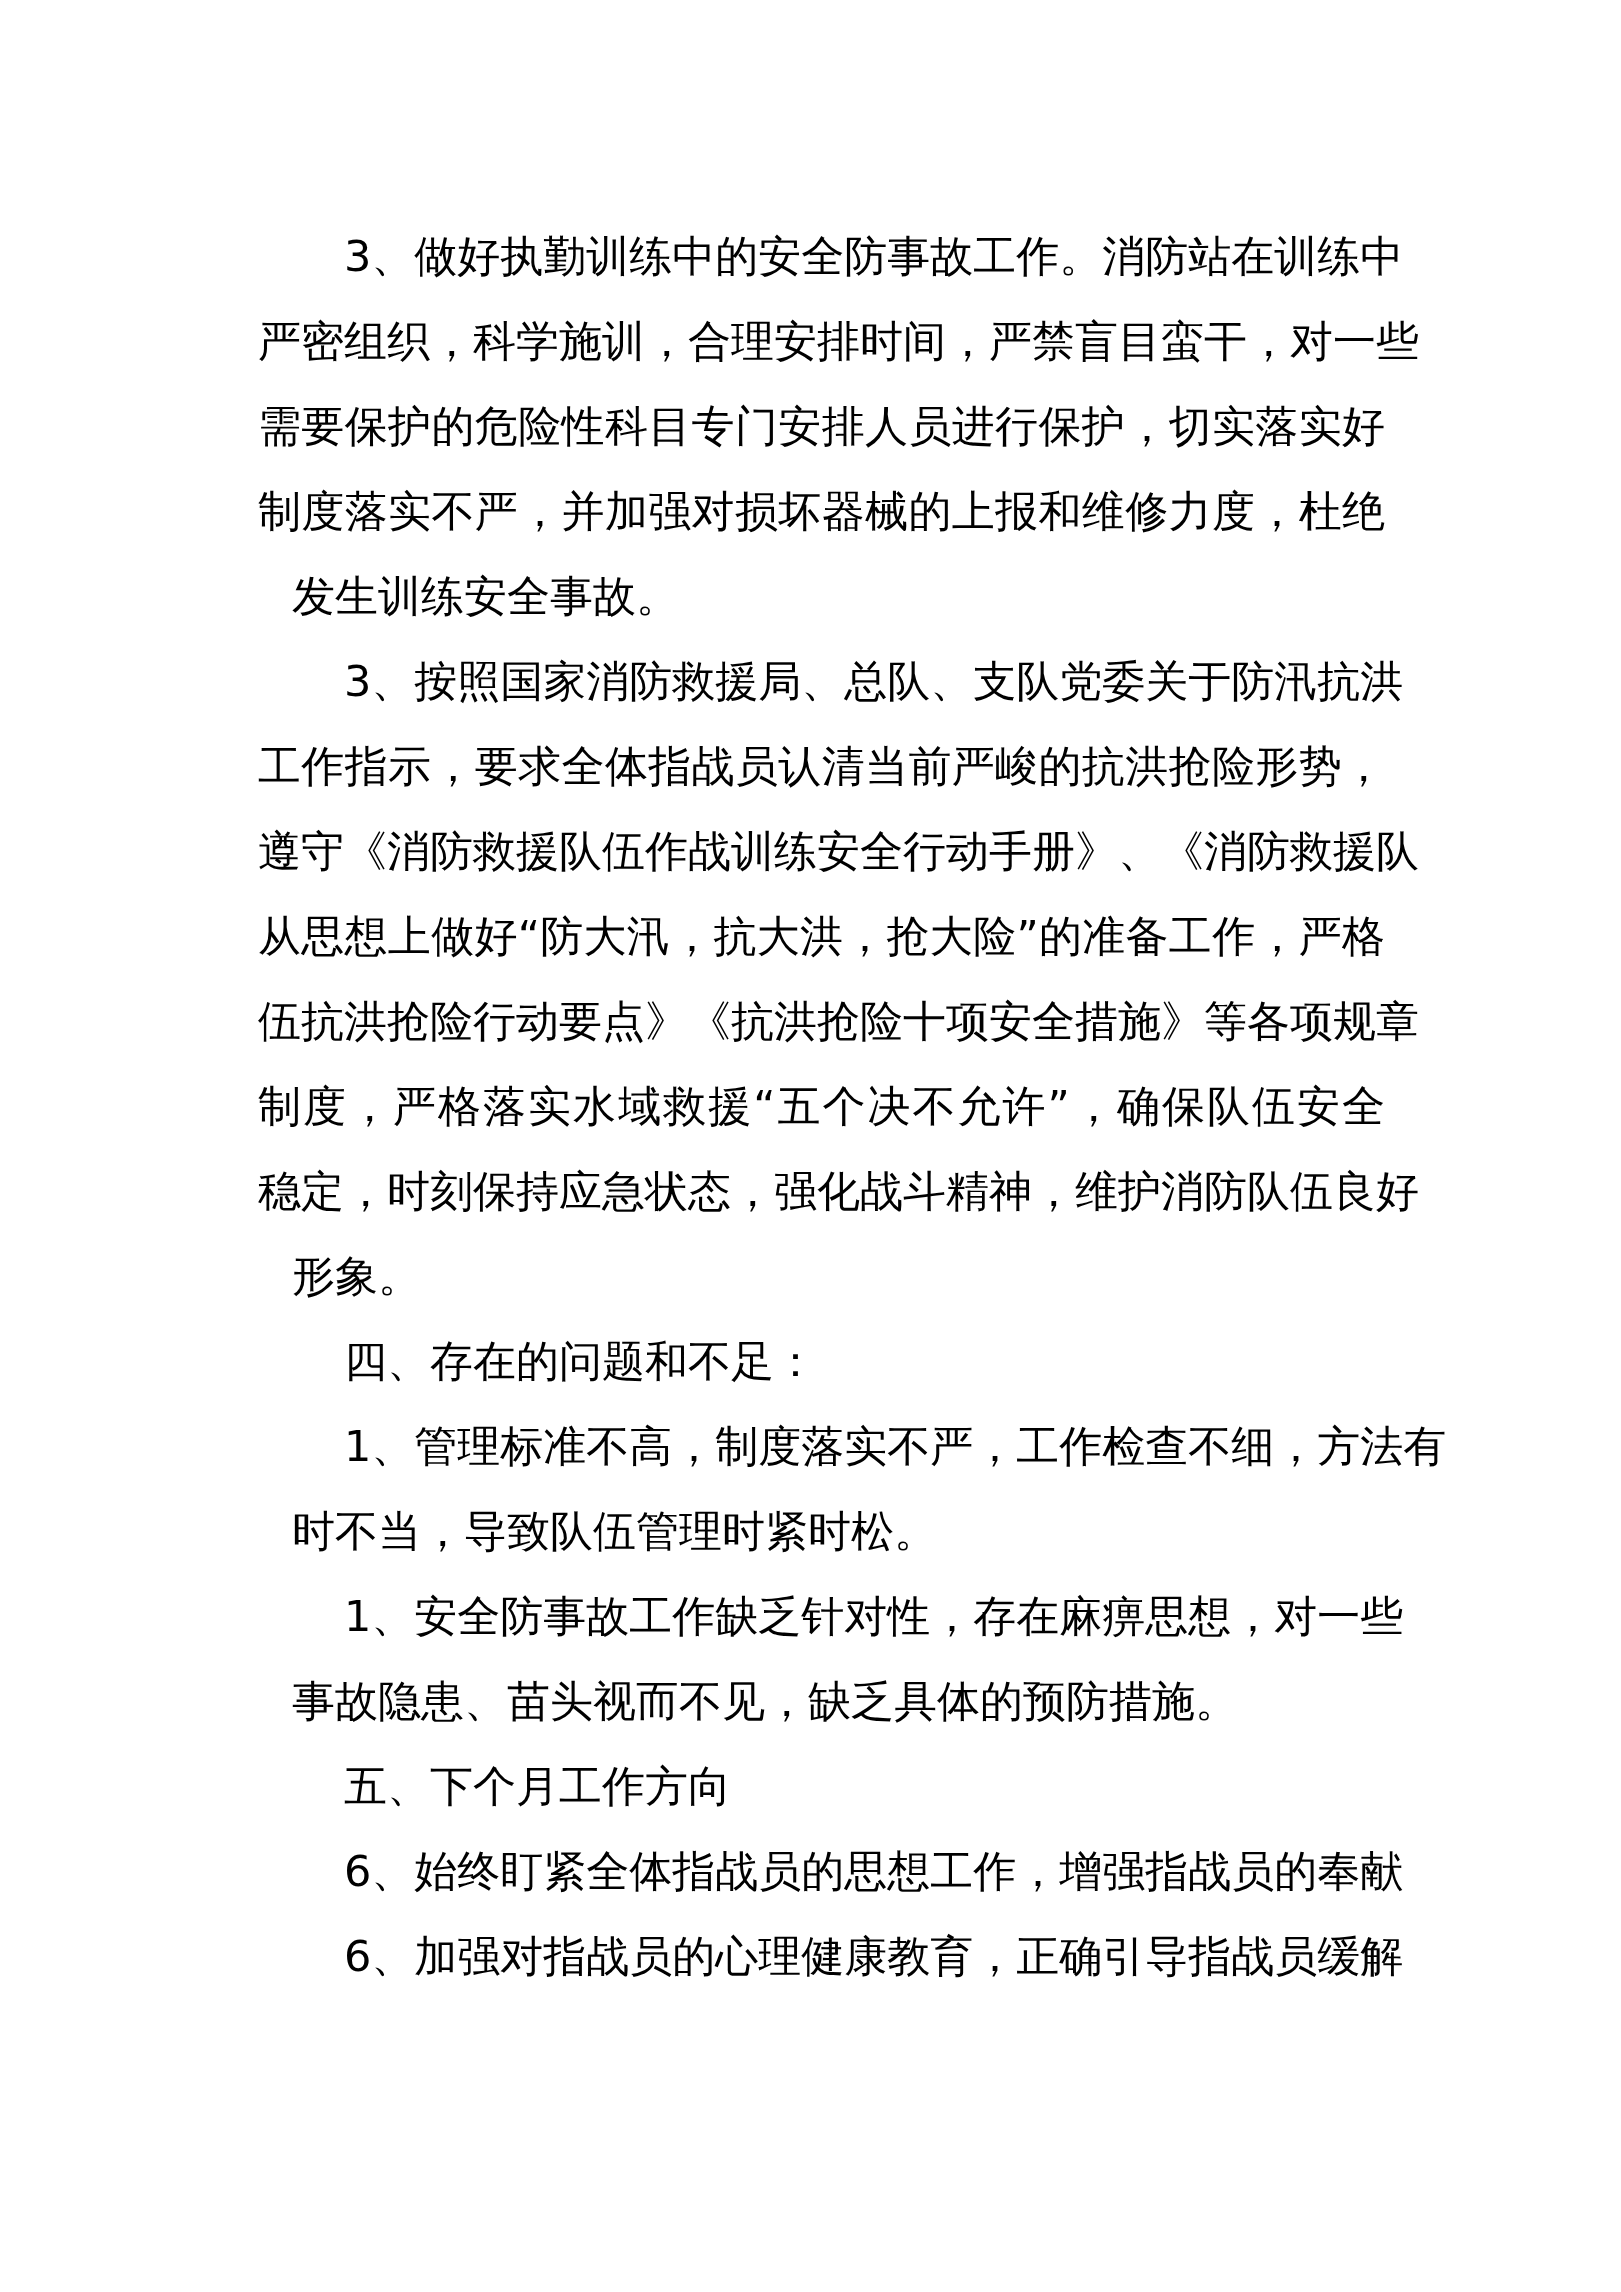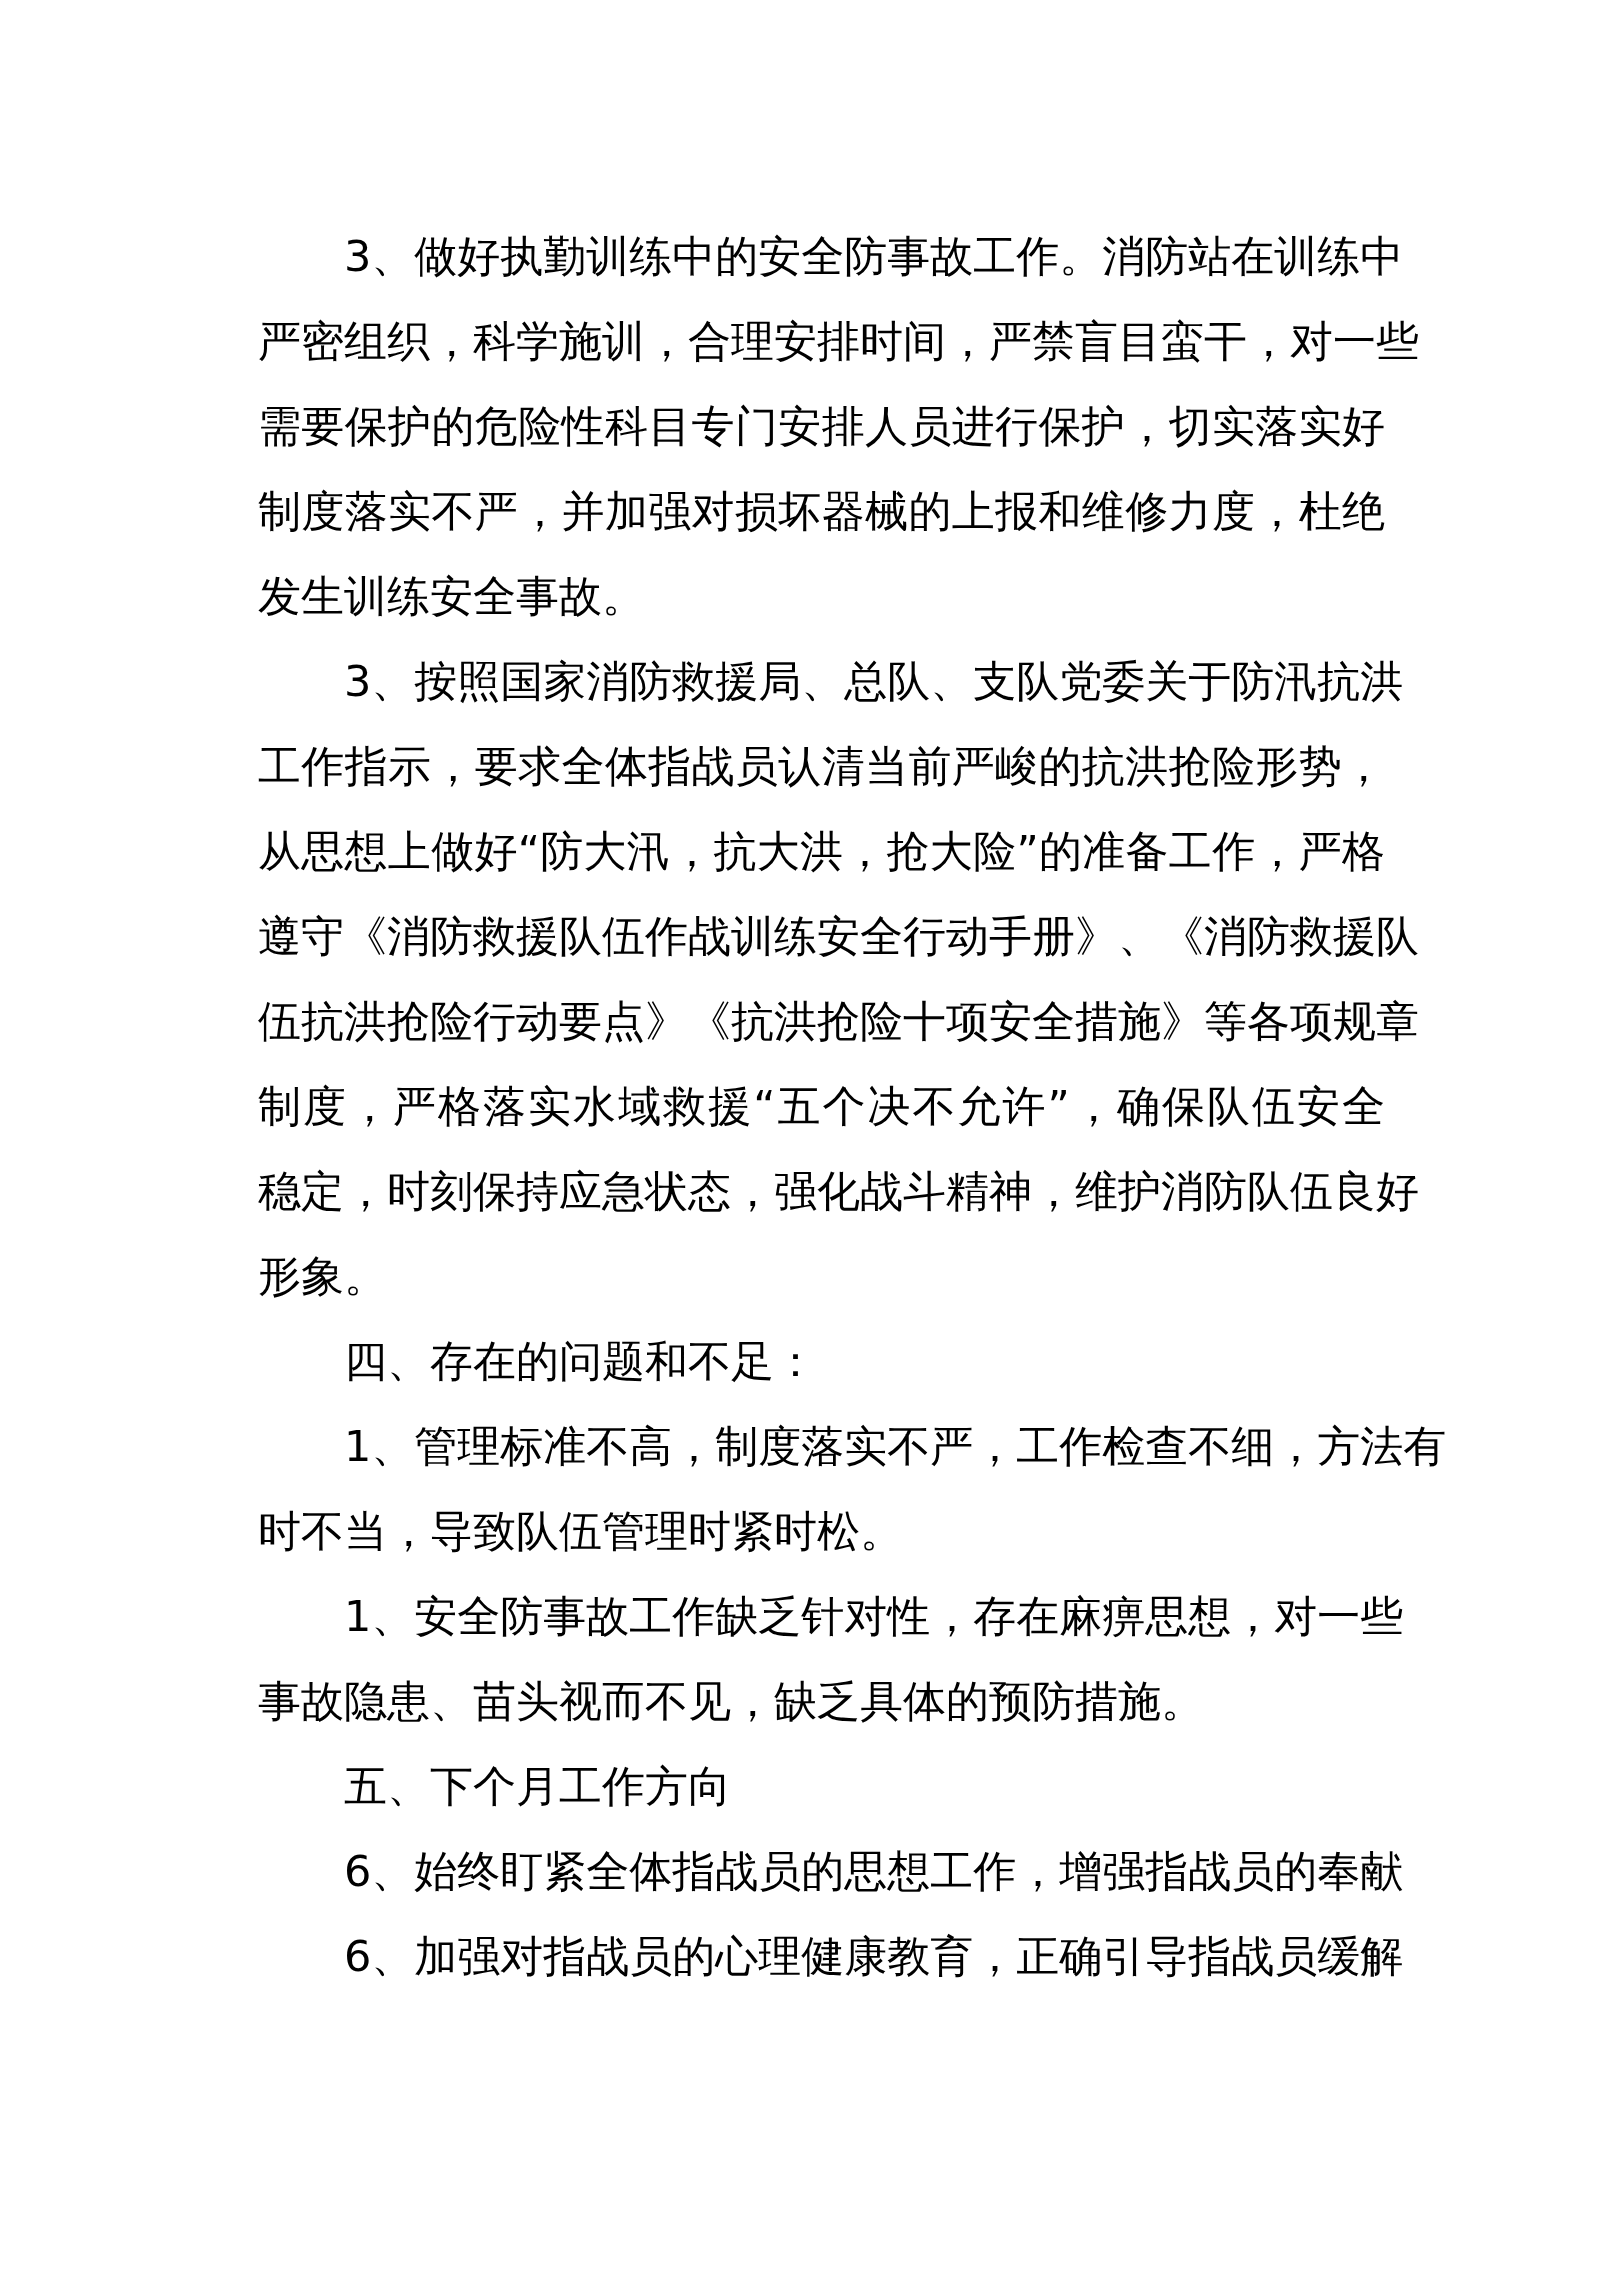--- a/index.html
+++ b/index.html
@@ -26,20 +26,21 @@
     line-height: 85px;
     font-size: 43px;
     white-space: nowrap;
     text-align: justify;
     text-align-last: justify;
     display: block;
     overflow: visible;
   }
   .line.last {
     text-align-last: left;
+    margin-left: 34px;
   }
   .line.indent {
     padding-left: 86px;
   }
   .line.heading {
     font-weight: normal;
     text-align-last: left;
   }
 </style>
 </head>
@@ -51,22 +52,22 @@
     <div class="line indent">3、做好执勤训练中的安全防事故工作。消防站在训练中</div>
     <div class="line">严密组织，科学施训，合理安排时间，严禁盲目蛮干，对一些</div>
     <div class="line">需要保护的危险性科目专门安排人员进行保护，切实落实好</div>
     <div class="line">制度落实不严，并加强对损坏器械的上报和维修力度，杜绝</div>
     <div class="line last">发生训练安全事故。</div>
   </div>
 
   <div>
     <div class="line indent">3、按照国家消防救援局、总队、支队党委关于防汛抗洪</div>
     <div class="line">工作指示，要求全体指战员认清当前严峻的抗洪抢险形势，</div>
+    <div class="line">遵守《消防救援队伍作战训练安全行动手册》、《消防救援队</div>
     <div class="line">从思想上做好“防大汛，抗大洪，抢大险”的准备工作，严格</div>
-    <div class="line">遵守《消防救援队伍作战训练安全行动手册》、《消防救援队</div>
     <div class="line">伍抗洪抢险行动要点》《抗洪抢险十项安全措施》等各项规章</div>
     <div class="line">制度，严格落实水域救援“五个决不允许”，确保队伍安全</div>
     <div class="line">稳定，时刻保持应急状态，强化战斗精神，维护消防队伍良好</div>
     <div class="line last">形象。</div>
   </div>
 
   <div class="line indent heading">四、存在的问题和不足：</div>
 
   <div>
     <div class="line indent">1、管理标准不高，制度落实不严，工作检查不细，方法有</div>

